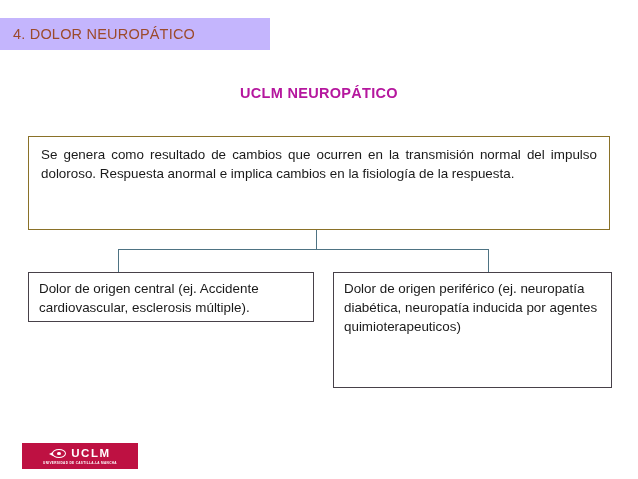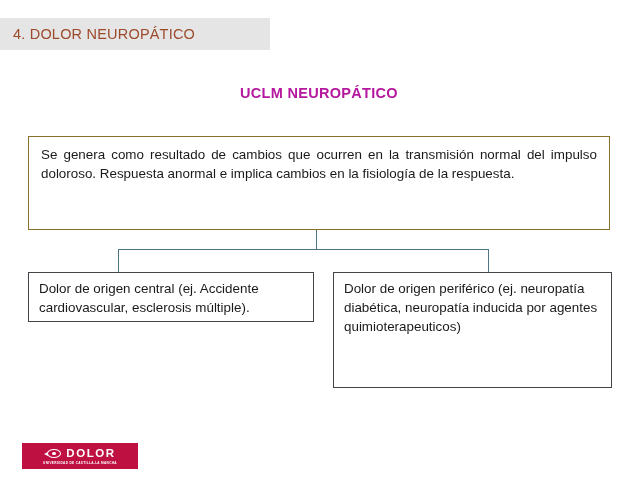--- a/index.html
+++ b/index.html
@@ -24,21 +24,21 @@
     background: #ffffff;
   }
 
   
   .section-banner {
     position: absolute;
     left: 0px;
     top: 18px;
     width: 270px;
     height: 32px;
-    background: #e5e5e5;
+    background: #c4b5fd;
     display: flex;
     align-items: center;
   }
   .section-banner-text {
     padding-left: 13px;
     font-size: 14.5px;
     color: #9C4A2B;
     letter-spacing: 0.2px;
     white-space: nowrap;
   }
@@ -239,18 +239,18 @@
 
   <div class="child-box child-box-right">
     <div class="child-text">Dolor de origen periférico (ej. neuropatía diabética, neuropatía inducida por agentes quimioterapeuticos)</div>
   </div>
 
   <div class="logo">
     <div class="logo-row">
       <span class="logo-mark">
         <span class="logo-dot"></span>
       </span>
-      <span class="logo-word">DOLOR</span>
+      <span class="logo-word">UCLM</span>
     </div>
     <div class="logo-sub">UNIVERSIDAD DE CASTILLA-LA MANCHA</div>
   </div>
 
 </div>
 
 </body></html>

